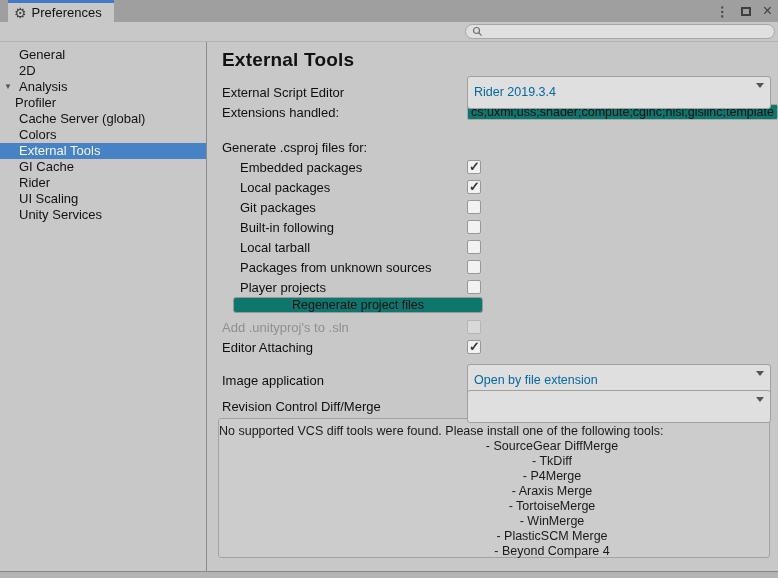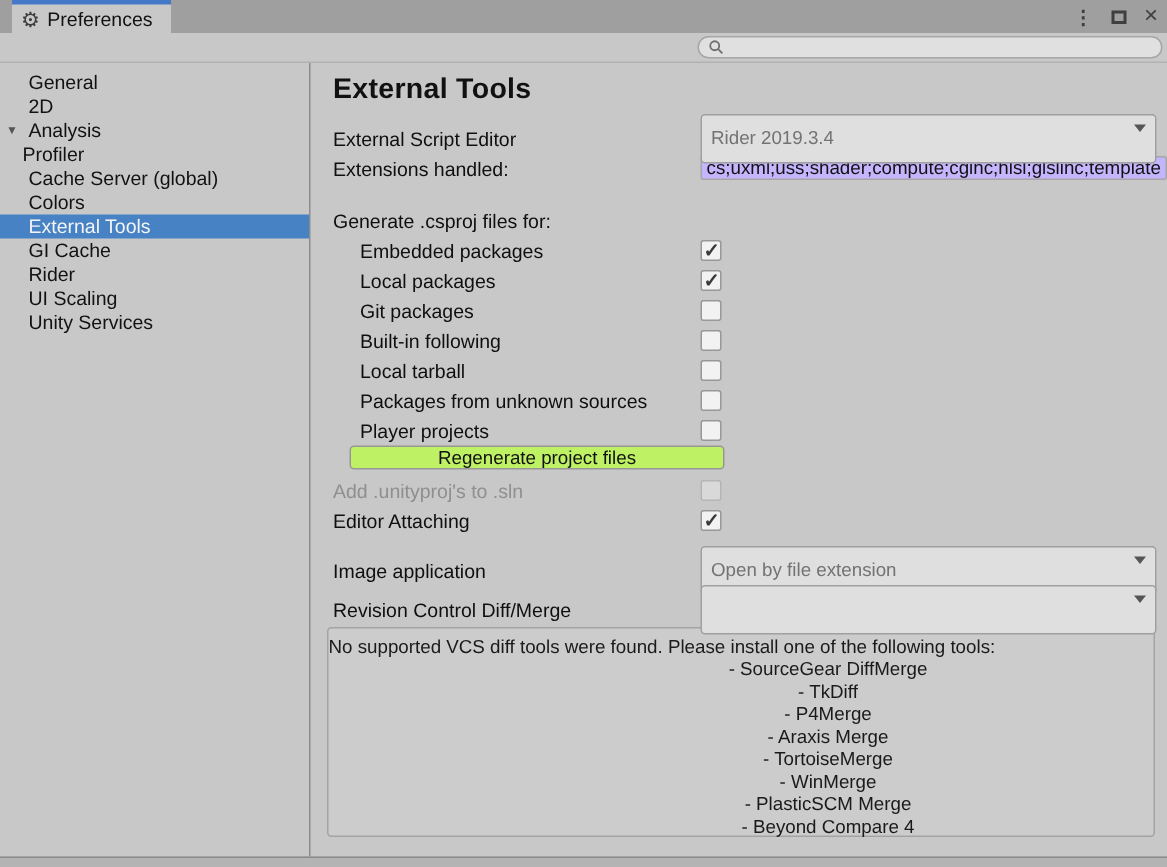--- a/index.html
+++ b/index.html
@@ -38,34 +38,34 @@
   #main { flex:1; padding:4px 0 0 15px; position:relative; }
   #main h1 { font-size:19px; font-weight:bold; color:#111; line-height:24px; margin-top:2px; letter-spacing:.2px; }
 
   .row { display:flex; align-items:center; height:20px; font-size:13px; color:#0f0f0f; }
   .row .lbl { width:245px; flex:none; white-space:nowrap; }
   .row .lbl.ind { padding-left:18px; }
   .row .lbl.disabled { color:#8f8f8f; }
 
   .dropdown { width:304px; height:33px; background:#dfdfdf; border:1px solid #a0a0a0; border-radius:3px;
               display:flex; align-items:center; padding:0 18px 0 6px; position:relative;
-              font-size:12.5px; color:#737373; cursor:pointer; white-space:nowrap; overflow:hidden; }
+              font-size:12.5px; color:#0369a1; cursor:pointer; white-space:nowrap; overflow:hidden; }
   .dd-arrow { position:absolute; right:6px; top:6px; width:0; height:0;
               border-left:4px solid transparent; border-right:4px solid transparent; border-top:5px solid #555; }
 
-  .textfield { width:311px; height:16px; background:#c4b5fd; border:1px solid #a6a6a6; border-radius:2px;
+  .textfield { width:311px; height:16px; background:#0f766e; border:1px solid #a6a6a6; border-radius:2px;
                font-size:12.5px; color:#111; padding:0 2px 0 3px; white-space:nowrap; overflow:hidden; }
 
   .checkbox { width:14px; height:14px; background:#f2f2f2; border:1px solid #989898; border-radius:2px;
               position:relative; cursor:pointer; }
   .checkbox .check { position:absolute; left:1px; top:-2px; font-size:13px; font-weight:bold; color:#3a3a3a; }
   .checkbox.disabled { background:#d9d9d9; border-color:#b5b5b5; cursor:default; }
 
   .btn-row { height:20px; display:flex; align-items:flex-start; }
-  .button { margin-left:11px; width:250px; height:16px; background:#bef264; border:1px solid #979797;
+  .button { margin-left:11px; width:250px; height:16px; background:#0f766e; border:1px solid #979797;
             border-radius:3px; font-size:12.5px; color:#111; text-align:center; line-height:14px; cursor:pointer; }
 
   .mt13 { margin-top:13px; } .mt6 { margin-top:6px; } .mt10 { margin-top:10px; } .mt1 { margin-top:15px; }
 
   .helpbox { margin-top:2px; margin-left:-4px; width:552px; height:140px;
              background:#cccccc; border:1px solid #a3a3a3; border-radius:3px;
              padding-top:5px; font-size:12.5px; color:#1a1a1a; }
   .help-line1 { text-align:left; line-height:15px; }
   .help-tools { margin-left:116px; text-align:center; }
   .help-tools div { line-height:15px; }

